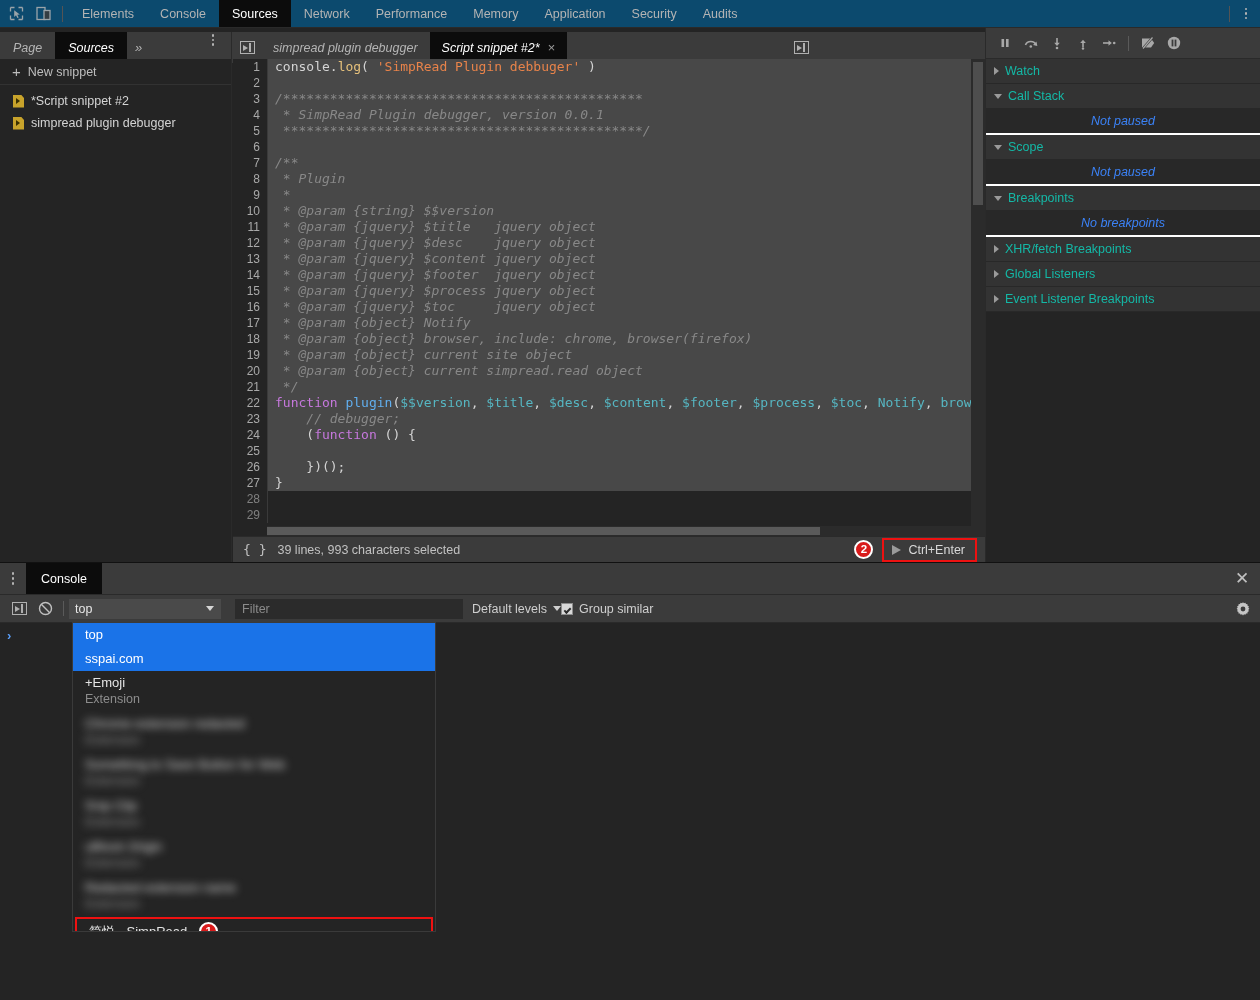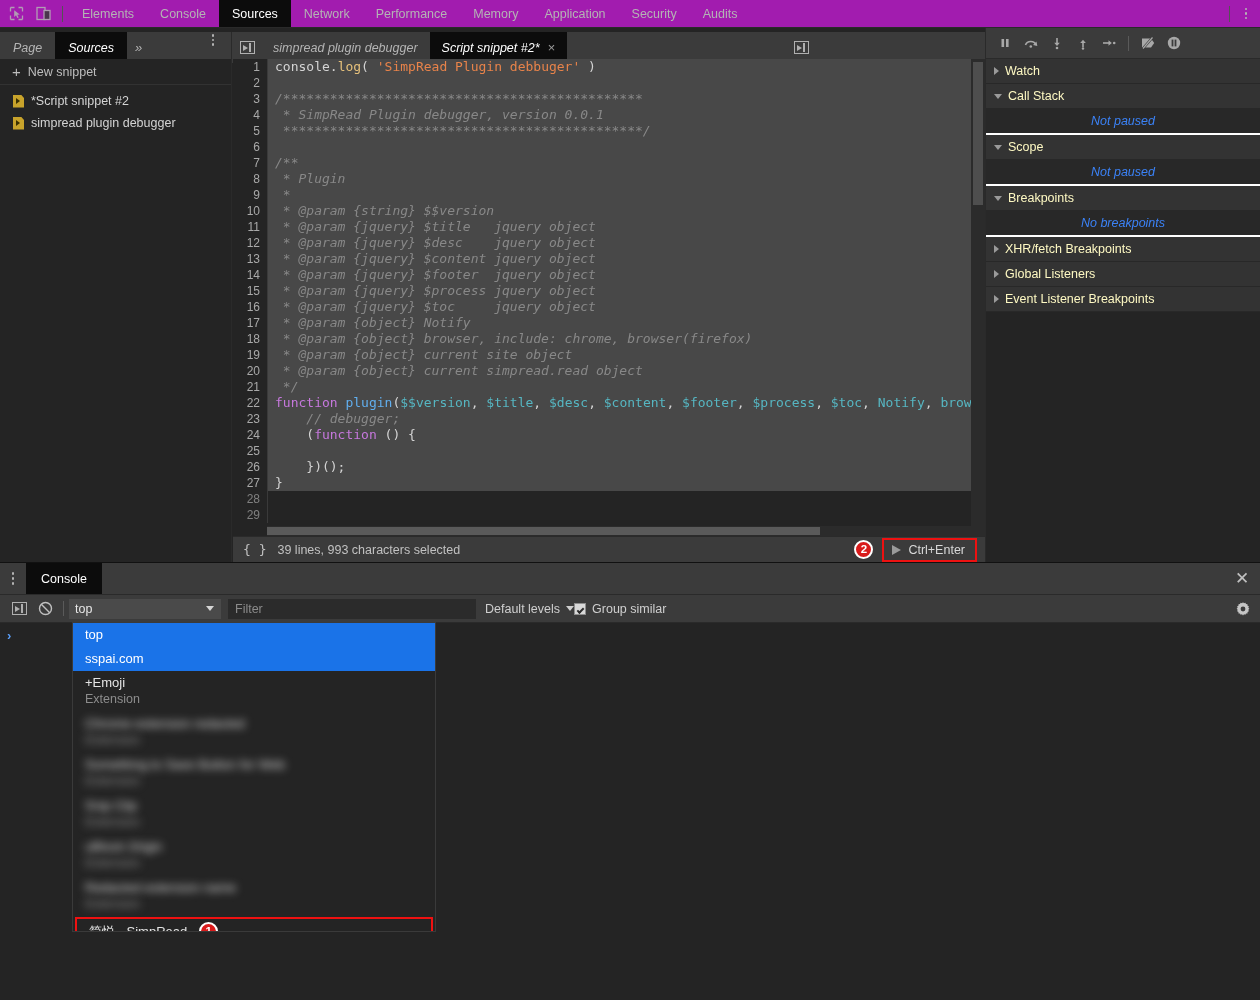--- a/index.html
+++ b/index.html
@@ -9,21 +9,21 @@
     font-family: "Liberation Sans", sans-serif;
     font-size: 12px;
     color: #c9c9c9;
     overflow: hidden;
   }
   #app { position: relative; width: 1260px; height: 1000px; }
 
   
   .devtools-tabbar {
     position: absolute; left: 0; top: 0; width: 1260px; height: 28px;
-    background: #a21caf;
+    background: #0c4a6e;
     display: flex; align-items: stretch;
     border-bottom: 1px solid #2a2a2a;
   }
   .dock-icons { display: flex; align-items: center; padding: 0 4px 0 8px; gap: 10px; }
   .dock-ico { width: 17px; height: 17px; position: relative; cursor: pointer; opacity: .85; }
   .ico-inspect svg, .ico-device svg { display: block; }
   .tabbar-sep { width: 1px; align-self: center; height: 16px; background: #545454; margin: 0 6px; }
   .tabs { display: flex; align-items: stretch; }
   .tab {
     padding: 0 13px; display: flex; align-items: center;
@@ -163,21 +163,21 @@
   .dbg-toolbar {
     height: 31px; display: flex; align-items: center; gap: 0px; padding-left: 6px;
     background: #3b3b3b; border-bottom: 1px solid #2a2a2a;
   }
   .dbg-btn { width: 26px; height: 26px; display: flex; align-items: center;
              justify-content: center; cursor: pointer; }
   .dbg-sep { width: 1px; height: 15px; background: #5a5a5a; margin: 0 6px; }
   .dbg-section {
     height: 25px; display: flex; align-items: center; gap: 6px; padding-left: 8px;
     background: #333333; border-bottom: 1px solid #282828; cursor: pointer;
-    font-size: 12.5px; color: #fef9c3;
+    font-size: 12.5px; color: #14b8a6;
   }
   .tri-r { width: 0; height: 0; border-left: 5px solid #9a9a9a;
            border-top: 4px solid transparent; border-bottom: 4px solid transparent; }
   .tri-d { width: 0; height: 0; border-top: 5px solid #9a9a9a;
            border-left: 4px solid transparent; border-right: 4px solid transparent; }
   .dbg-empty {
     height: 26px; display: flex; align-items: center; justify-content: center;
     background: #282828; border-bottom: 2px solid #ffffff;
     font-size: 12.5px; color: #3b82f6; font-style: italic; text-align: center;
   }
@@ -208,22 +208,22 @@
   .ct-btn { width: 26px; height: 24px; display: flex; align-items: center;
             justify-content: center; cursor: pointer; }
   .ct-sep { width: 1px; height: 15px; background: #5a5a5a; margin: 0 5px; }
   .ctx-select {
     width: 152px; height: 20px; background: #4a4a4a; display: flex; align-items: center;
     padding: 0 6px; font-size: 12.5px; color: #e6e6e6; cursor: pointer; position: relative;
   }
   .ctx-select .cs-caret { position: absolute; right: 7px; width: 0; height: 0;
     border-top: 5px solid #d6d6d6; border-left: 4px solid transparent; border-right: 4px solid transparent; }
   .filter-input {
-    width: 248px; height: 20px; background: #2b2b2b; border: 1px solid #2b2b2b;
-    margin-left: 7px; padding: 0 6px; font-size: 12.5px; color: #c4b5fd;
+    width: 228px; height: 20px; background: #2b2b2b; border: 1px solid #2b2b2b;
+    margin-left: 14px; padding: 0 6px; font-size: 12.5px; color: #c4b5fd;
     font-family: "Liberation Sans", sans-serif; outline: none;
   }
   .filter-input::placeholder { color: #8b8b8b; }
   .levels {
     display: flex; align-items: center; gap: 6px; margin-left: 9px;
     font-size: 12.5px; color: #cfcfcf; cursor: pointer;
   }
   .levels .lv-caret { width: 0; height: 0; border-top: 5px solid #cfcfcf;
     border-left: 4px solid transparent; border-right: 4px solid transparent; }
   .grp-similar { display: flex; align-items: center; gap: 6px; 

